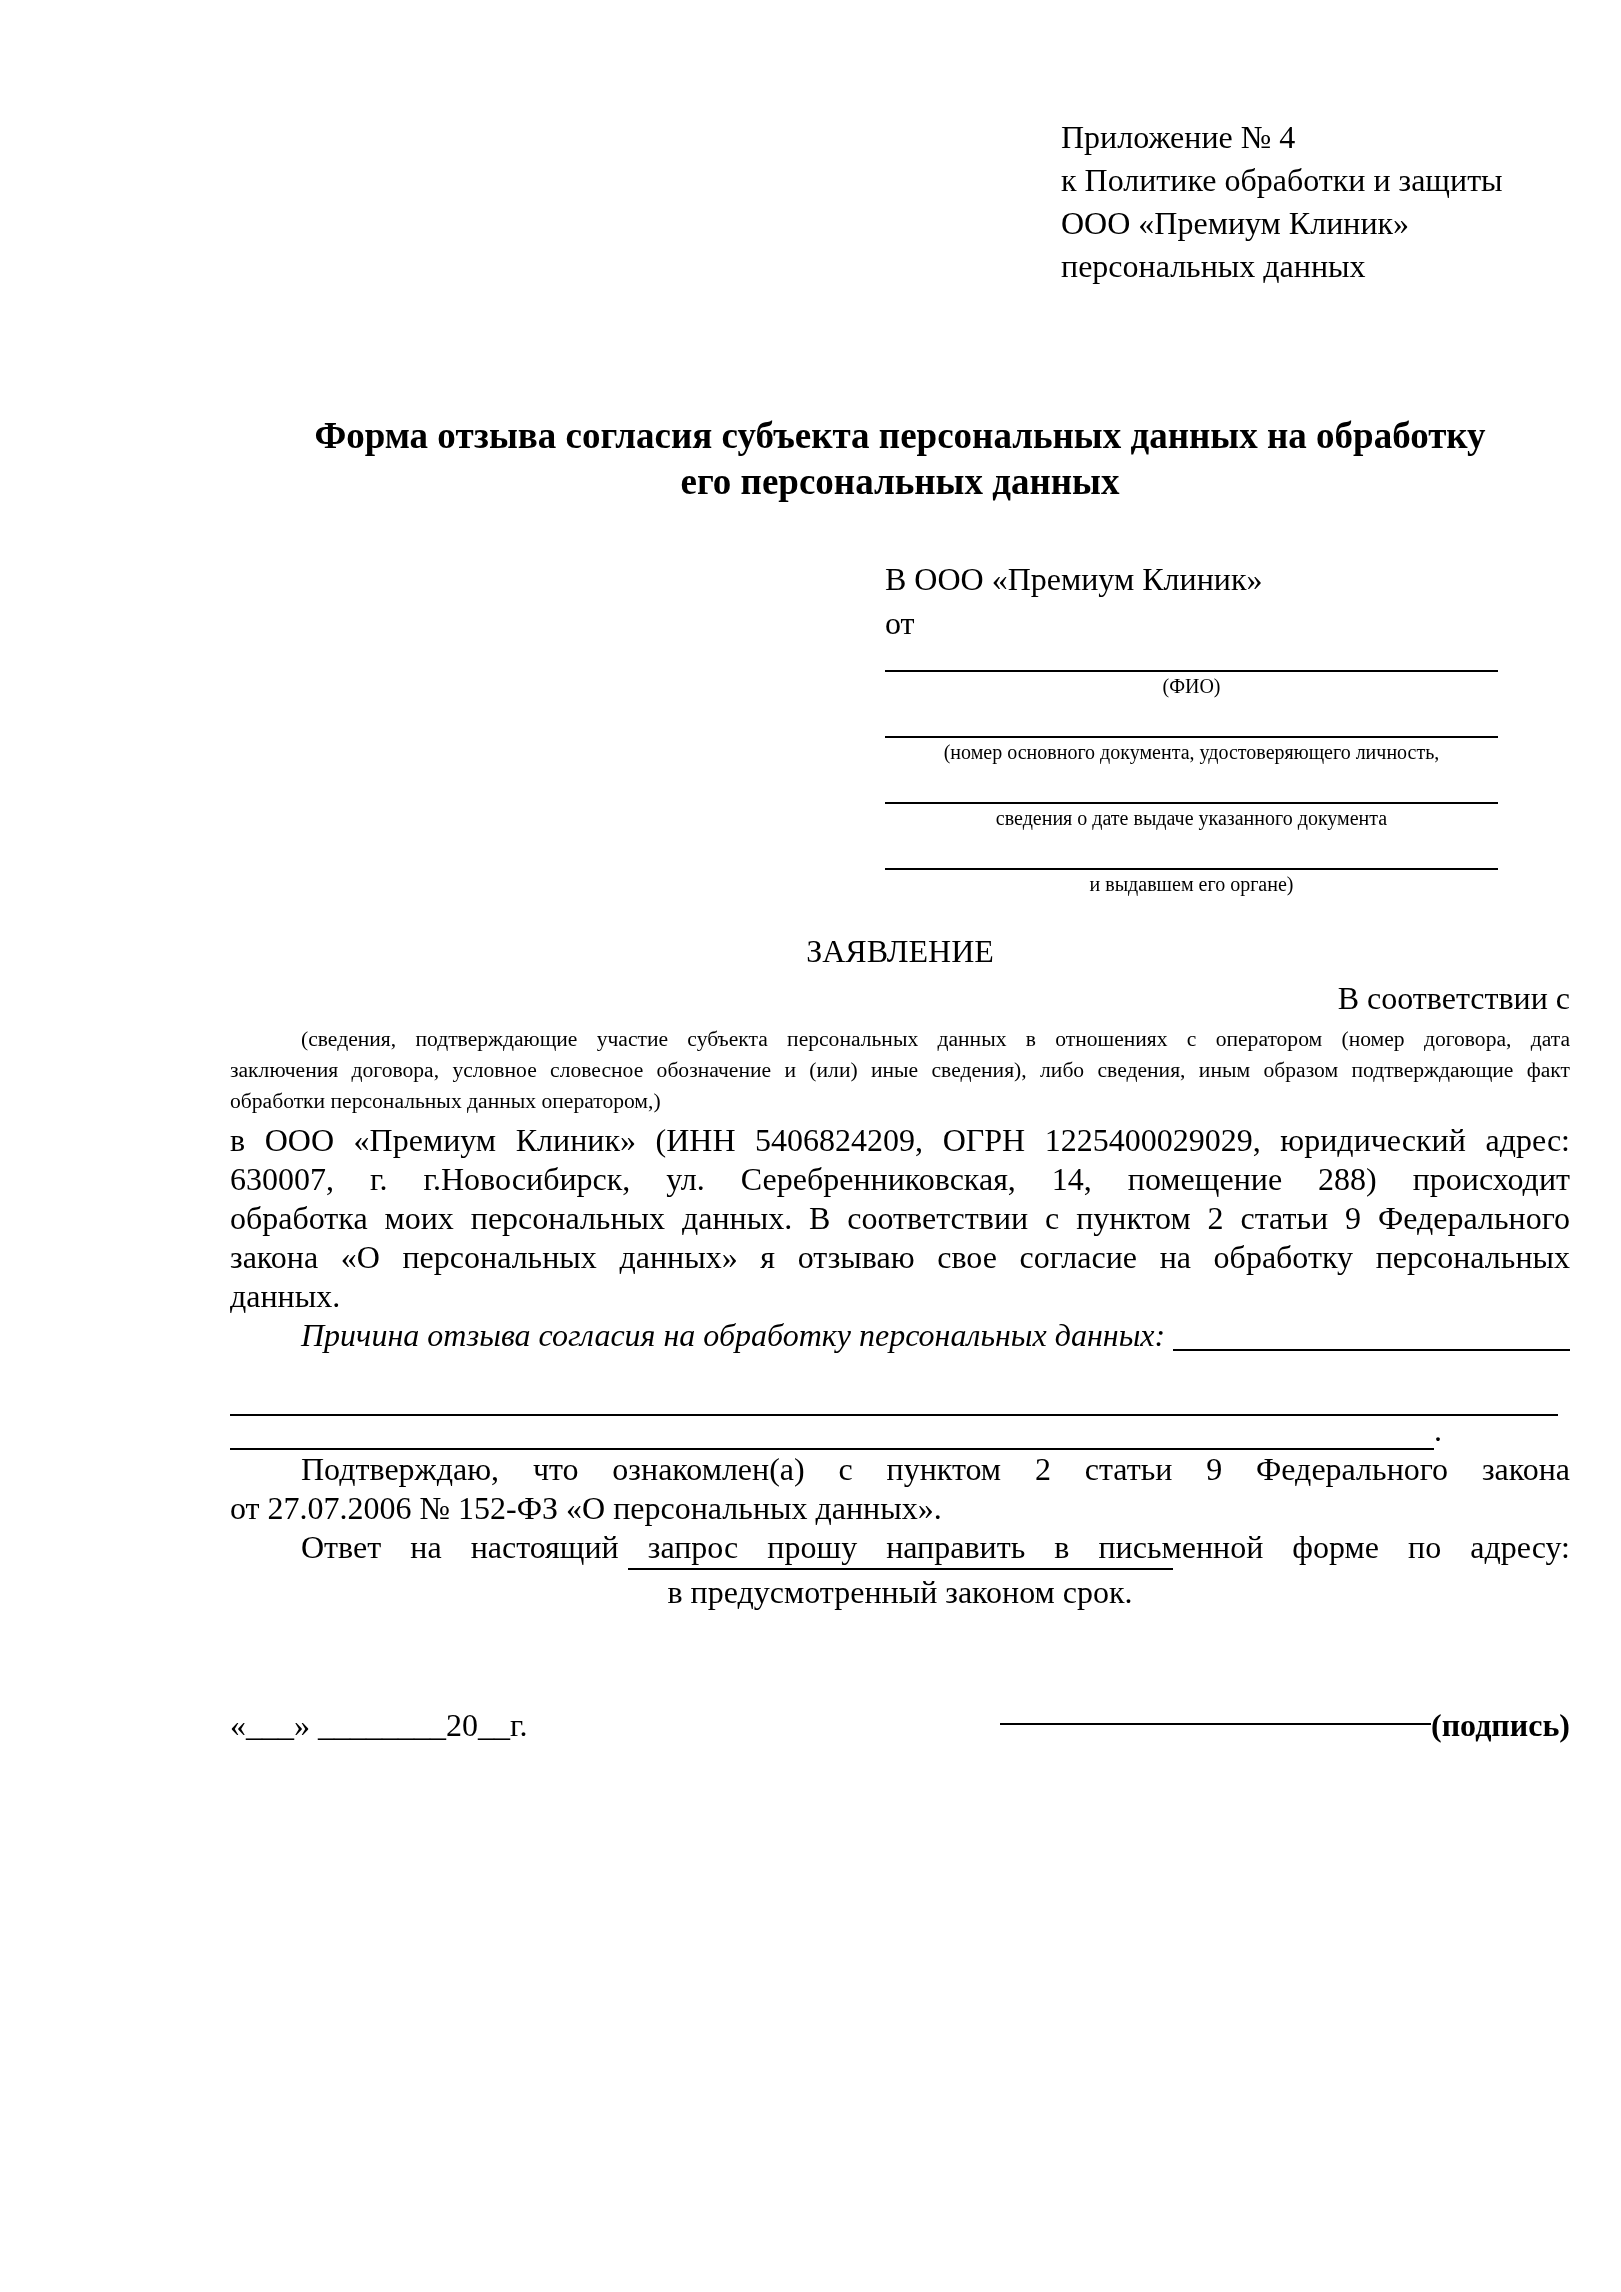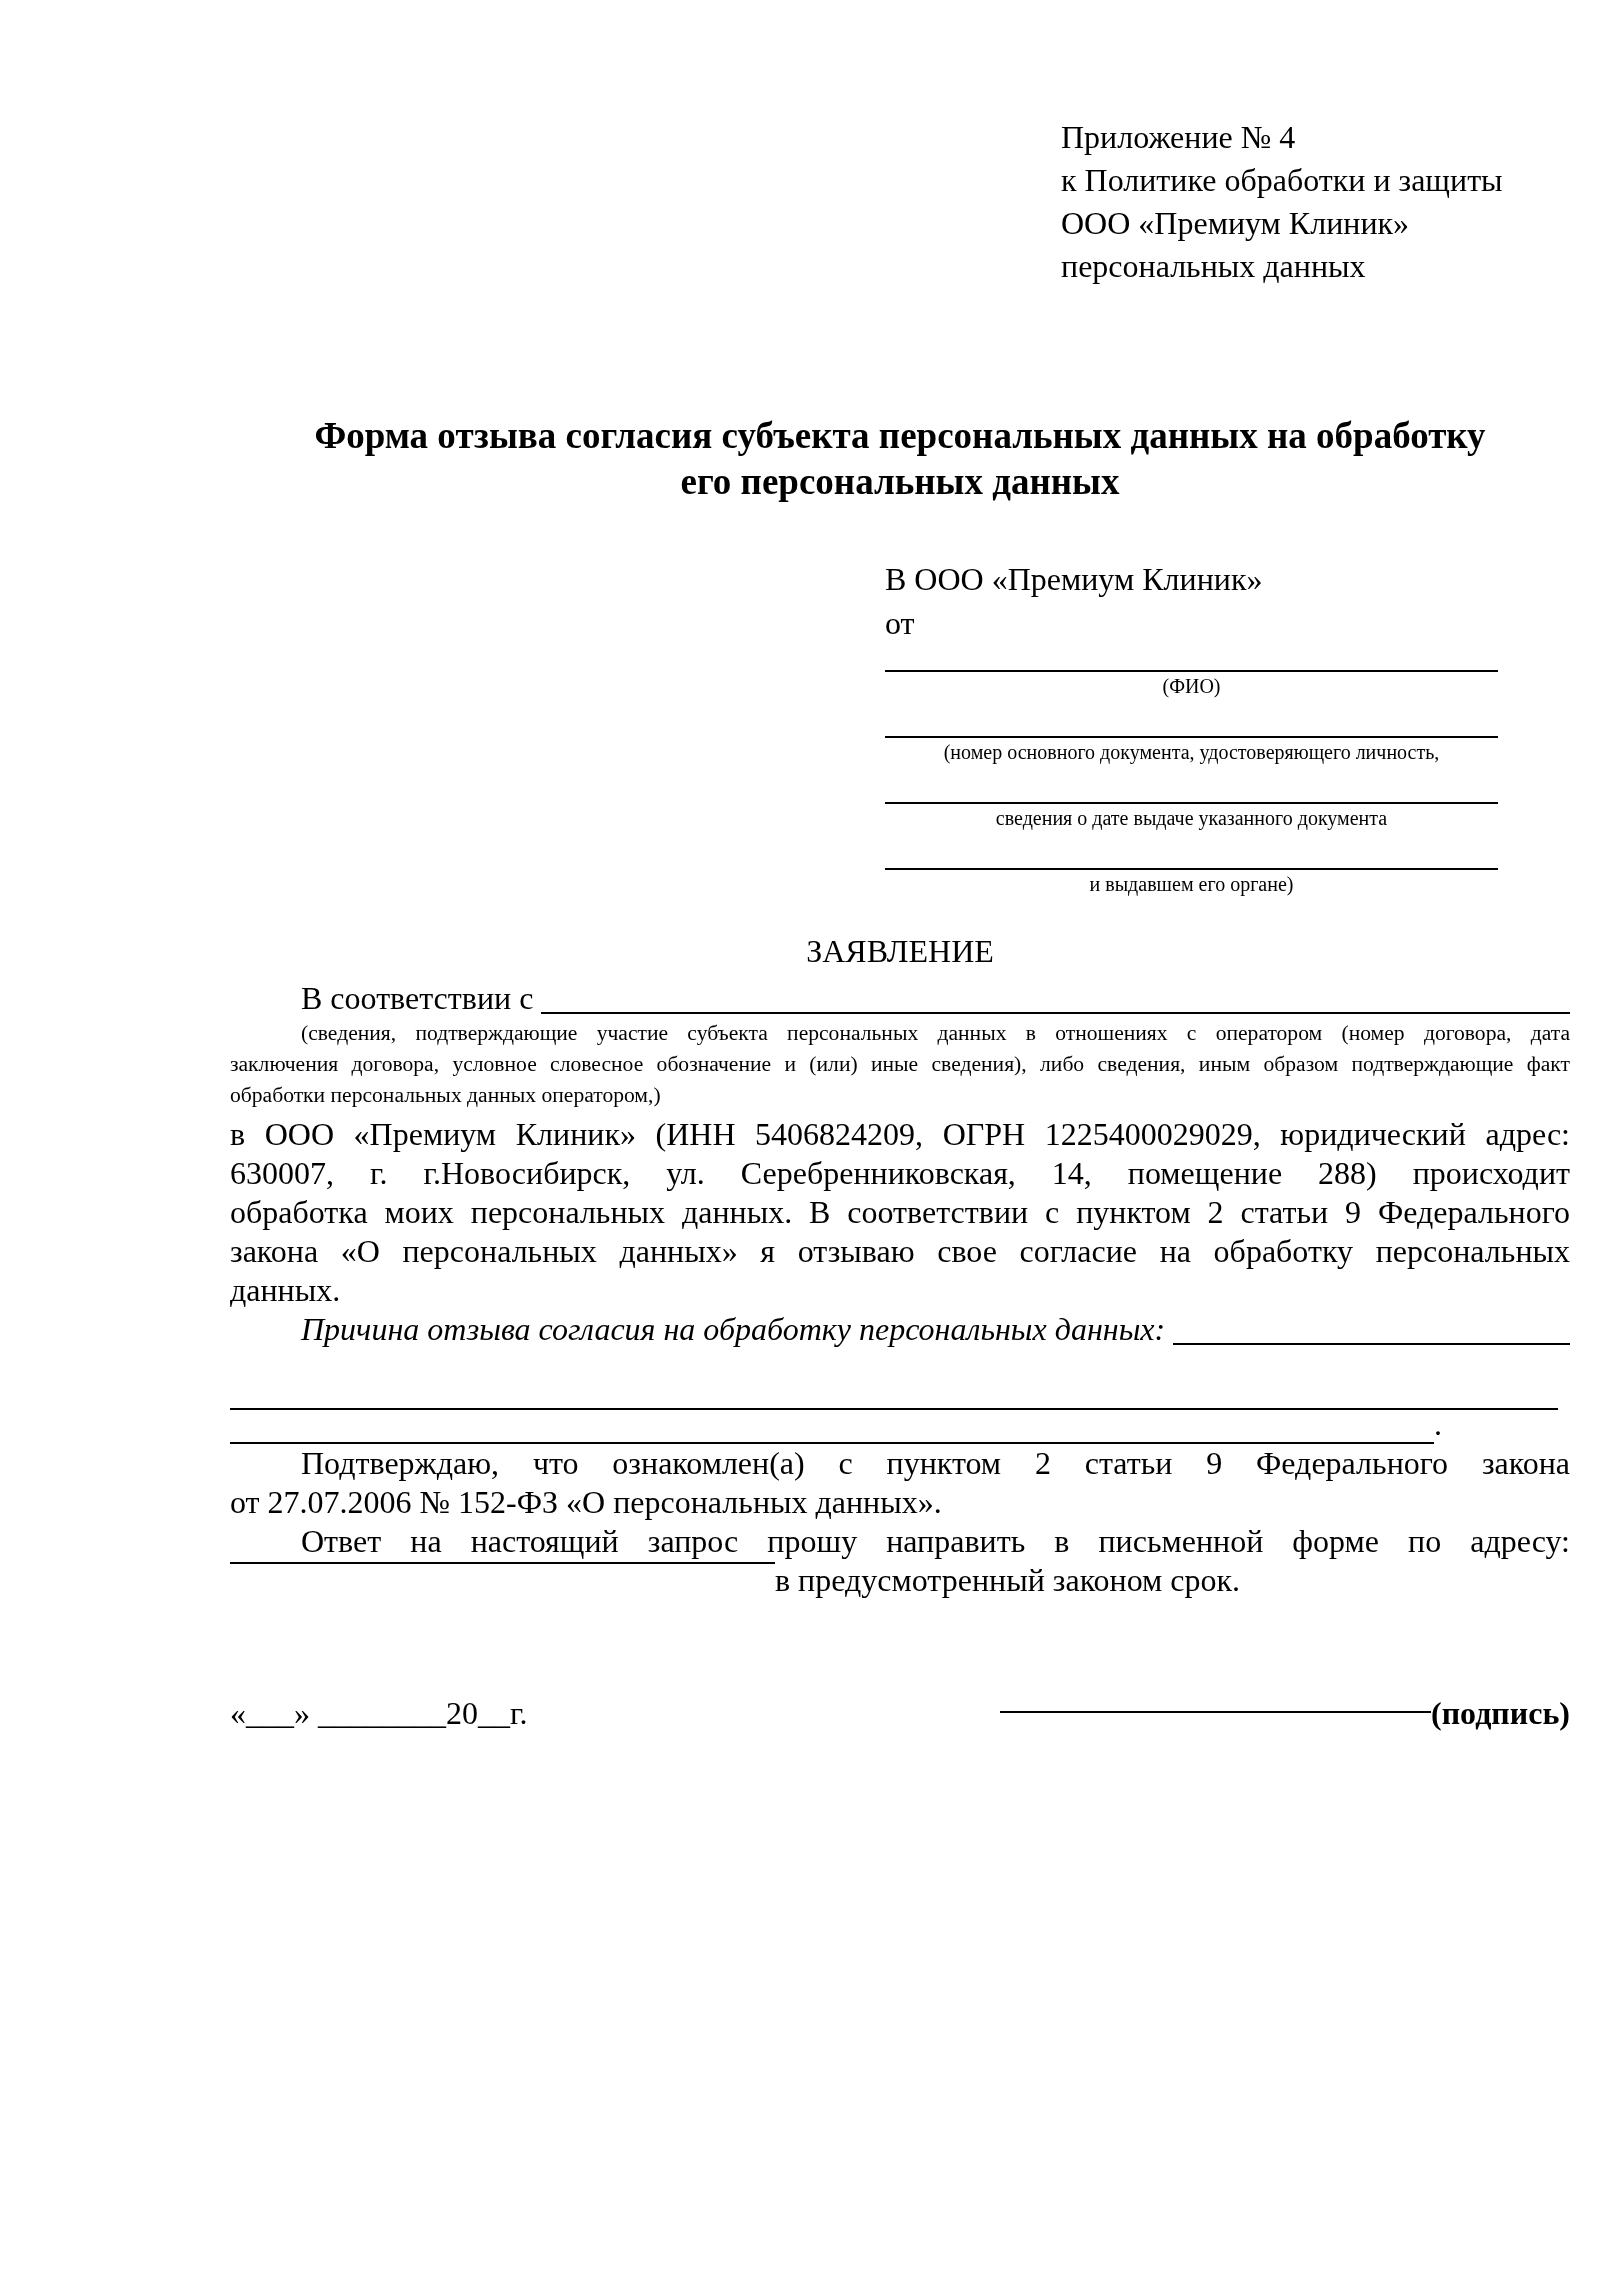--- a/index.html
+++ b/index.html
@@ -62,20 +62,21 @@
 
   
   .statement-heading {
     margin-top: 33px;
     text-align: center;
   }
   .intro-row {
     margin-top: 7.8px;
     display: flex;
     align-items: flex-end;
+    flex-direction: column;
   }
   .intro-row .prefix { margin-left: 71px; white-space: nowrap; }
   .fill-line {
     flex: 1;
     border-bottom: 2.9px solid #000;
     margin-bottom: 3.9px;
     margin-left: 7.8px;
     height: 1px;
   }
 
@@ -114,21 +115,22 @@
   }
 
   .stretch {
     text-align: justify;
     text-align-last: justify;
   }
   .first-indent { text-indent: 71px; }
 
   .reply-line2 {
     display: flex;
-    align-items: flex-start;
+    align-items: center;
+    flex-direction: column;
   }
   .address-blank {
     width: 545px;
     border-bottom: 2.9px solid #000;
     height: 1px;
     margin-bottom: 3.9px;
   }
 
   
   .footer-row {

